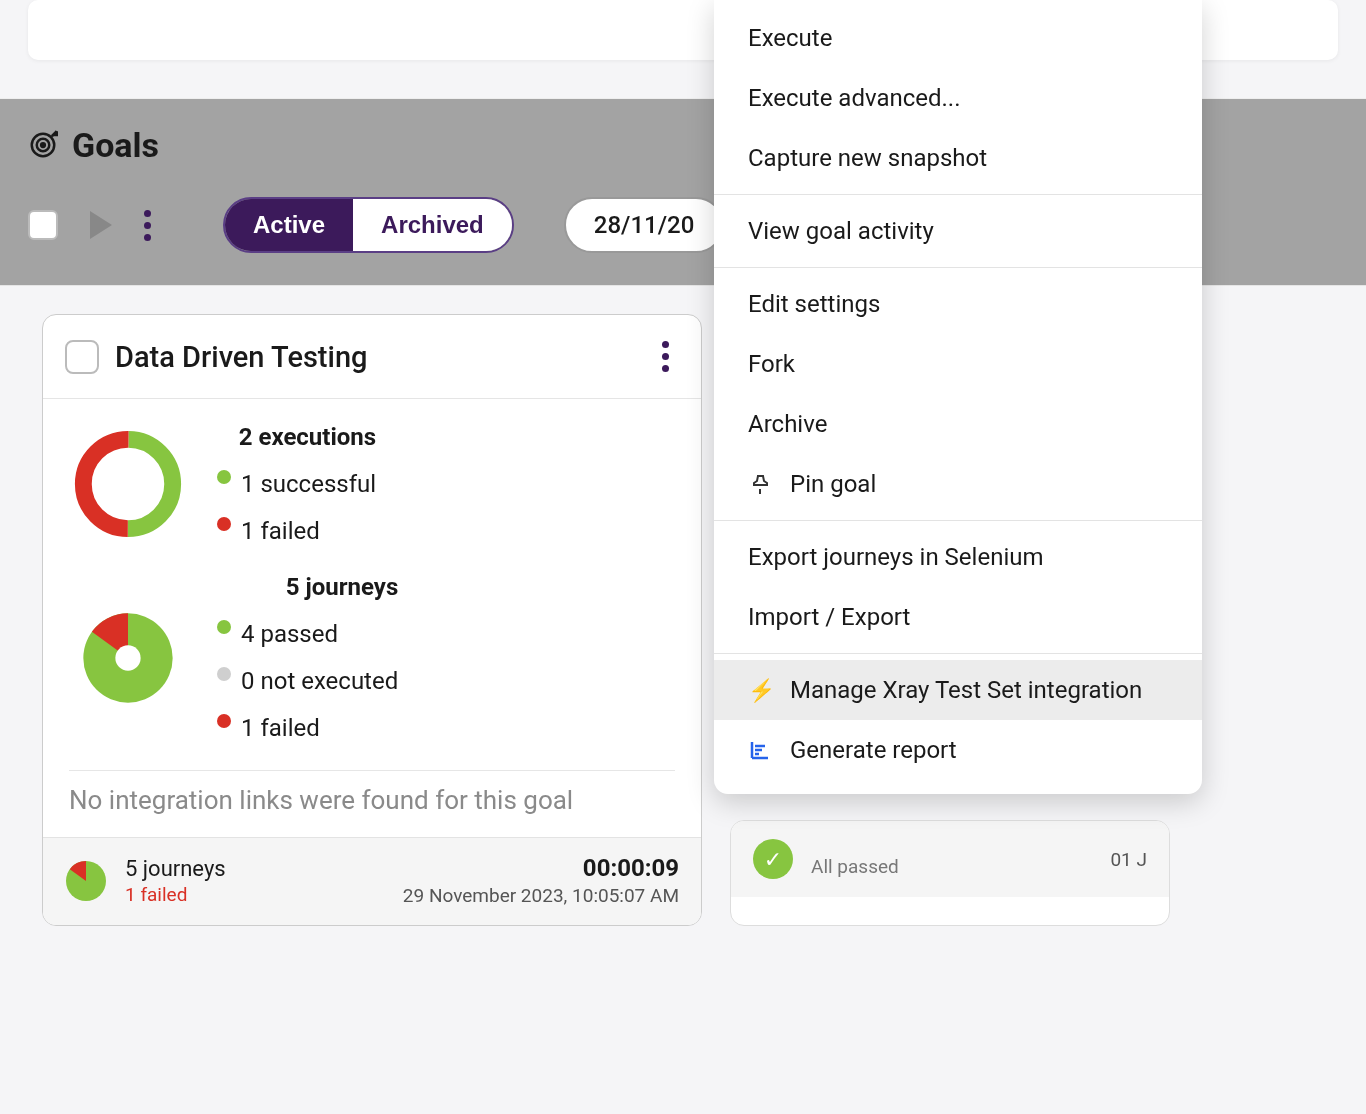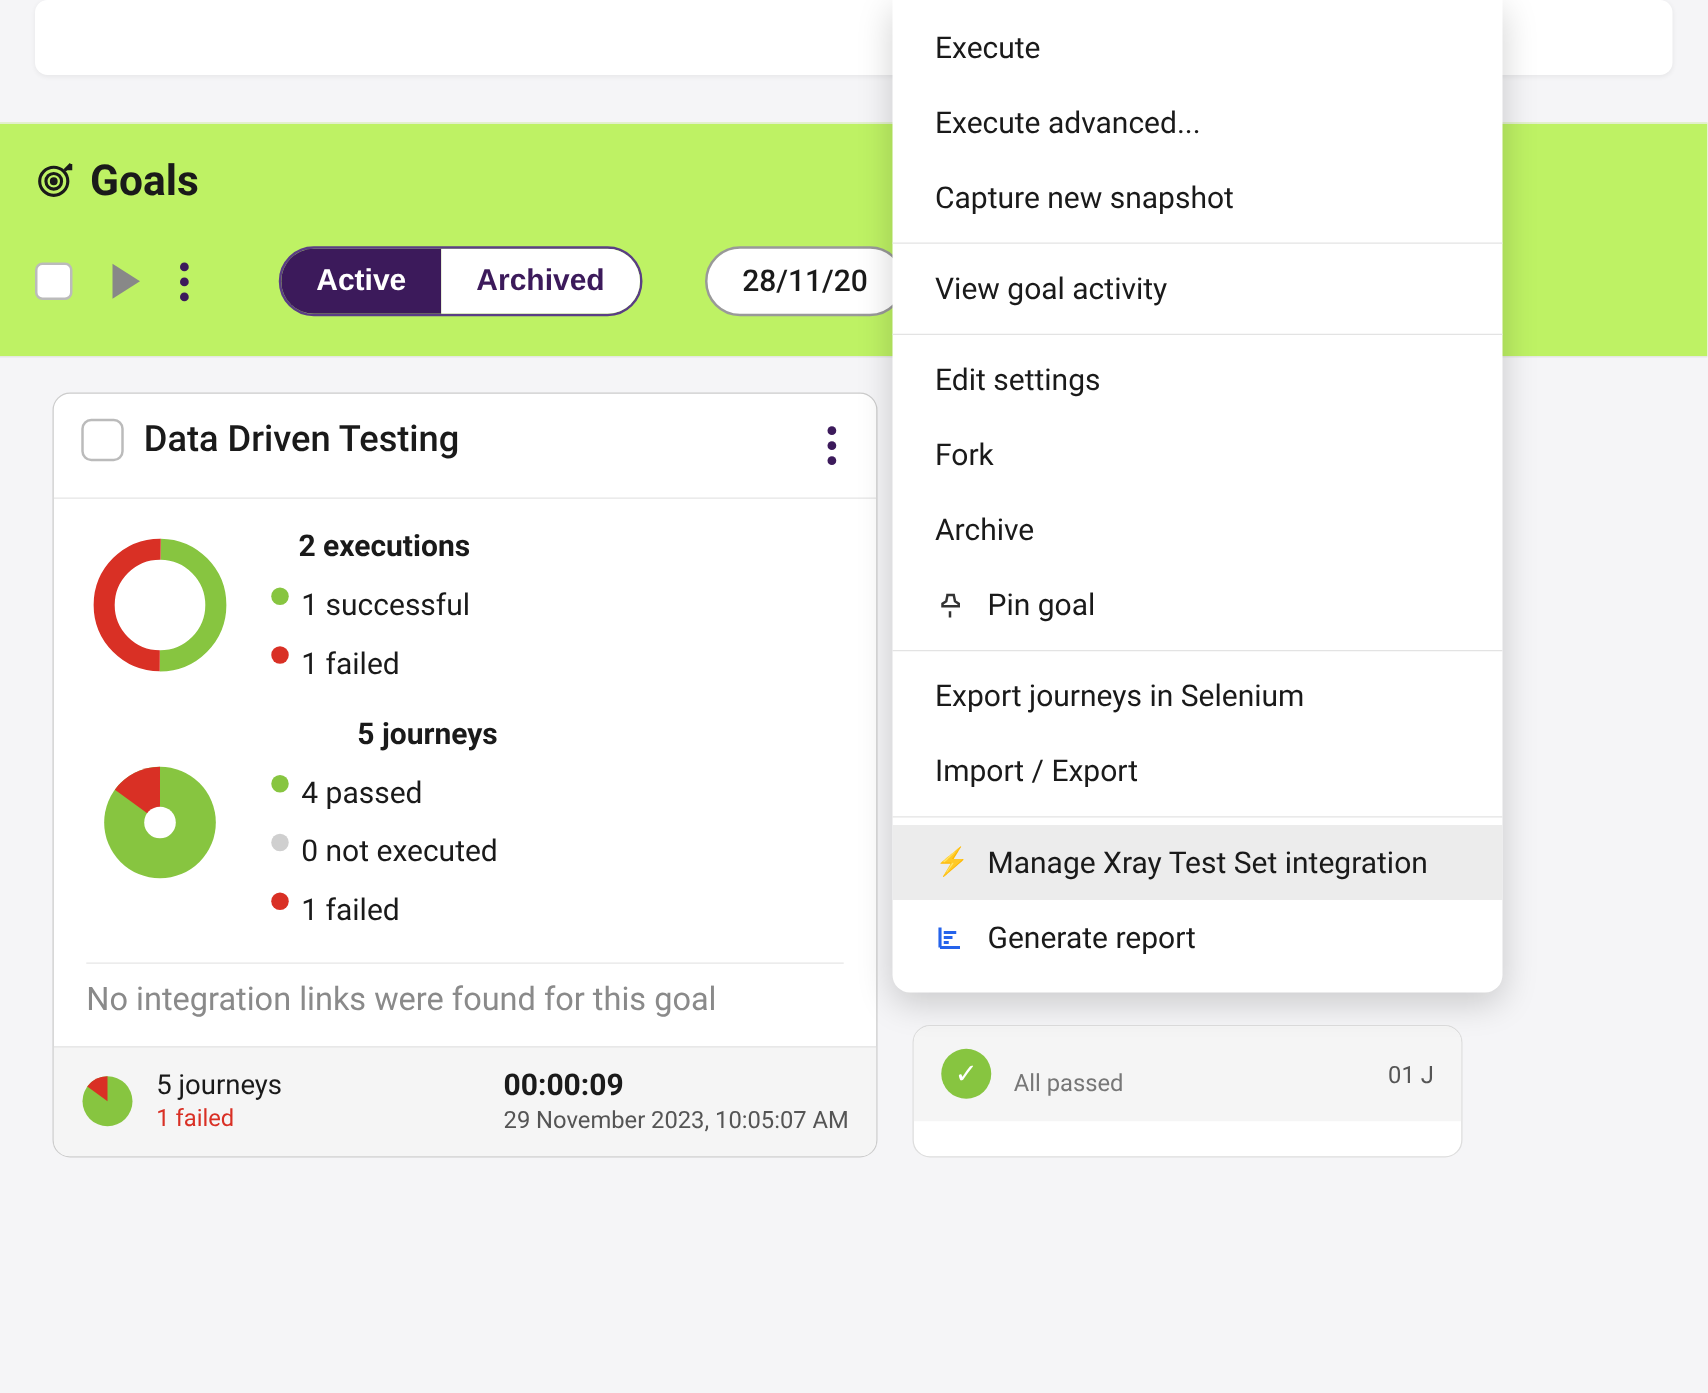--- a/index.html
+++ b/index.html
@@ -13,21 +13,21 @@
     position: relative;
   }
   .top-card {
     background: #fff;
     margin: 0 28px 0 28px;
     height: 60px;
     border-radius: 10px;
     box-shadow: 0 1px 4px rgba(0,0,0,0.06);
   }
   .goals-section {
-    background: #bef264;
+    background: #a3a3a3;
     margin-top: 38px;
     border-top: 1px solid #eee;
     padding: 26px 28px 0 28px;
   }
   .goals-header {
     display: flex;
     align-items: center;
     gap: 14px;
     margin-bottom: 32px;
   }
@@ -100,21 +100,21 @@
   }
   .card {
     width: 660px;
     border: 1px solid #ccc;
     border-radius: 14px;
     background: #fff;
     overflow: hidden;
   }
   .card-head {
     display: flex;
-    align-items: flex-start;
+    align-items: center;
     padding: 20px 22px;
     border-bottom: 1px solid #e5e5e5;
   }
   .card-head .checkbox { width: 34px; height: 34px; border-radius: 8px; }
   .card-title { font-size: 29px; font-weight: 500; margin-left: 16px; flex: 1; }
   .card-body { padding: 24px 26px 0 26px; }
   .stat-row { display: flex; align-items: center; gap: 30px; margin-bottom: 28px; }
   .donut-wrap { width: 118px; height: 118px; position: relative; }
   .stat-text h3 { font-size: 24px; font-weight: 700; margin-bottom: 6px; text-align: right; }
   .legend-row { display: flex; align-items: flex-start; gap: 10px; font-size: 24px; margin-top: 19px; }
@@ -128,21 +128,21 @@
     background: #f5f5f5;
     border-top: 1px solid #e3e3e3;
     padding: 16px 22px 18px 22px;
     display: flex;
     align-items: center;
   }
   .mini-pie { width: 42px; height: 42px; border-radius: 50%; }
   .footer-text { margin-left: 18px; flex: 1; }
   .footer-text .line1 { font-size: 22px; }
   .footer-text .line2 { font-size: 19px; color: #d93025; margin-top: 2px; }
-  .footer-right { }
+  .footer-right { text-align: right; }
   .footer-right .time { font-size: 24px; font-weight: 700; }
   .footer-right .date { font-size: 19px; color: #555; margin-top: 2px;}
   .card2 {
     width: 440px;
     border: 1px solid #ddd;
     border-radius: 14px;
     background: #fff;
     overflow: hidden;
     margin-top: 506px;
   }

